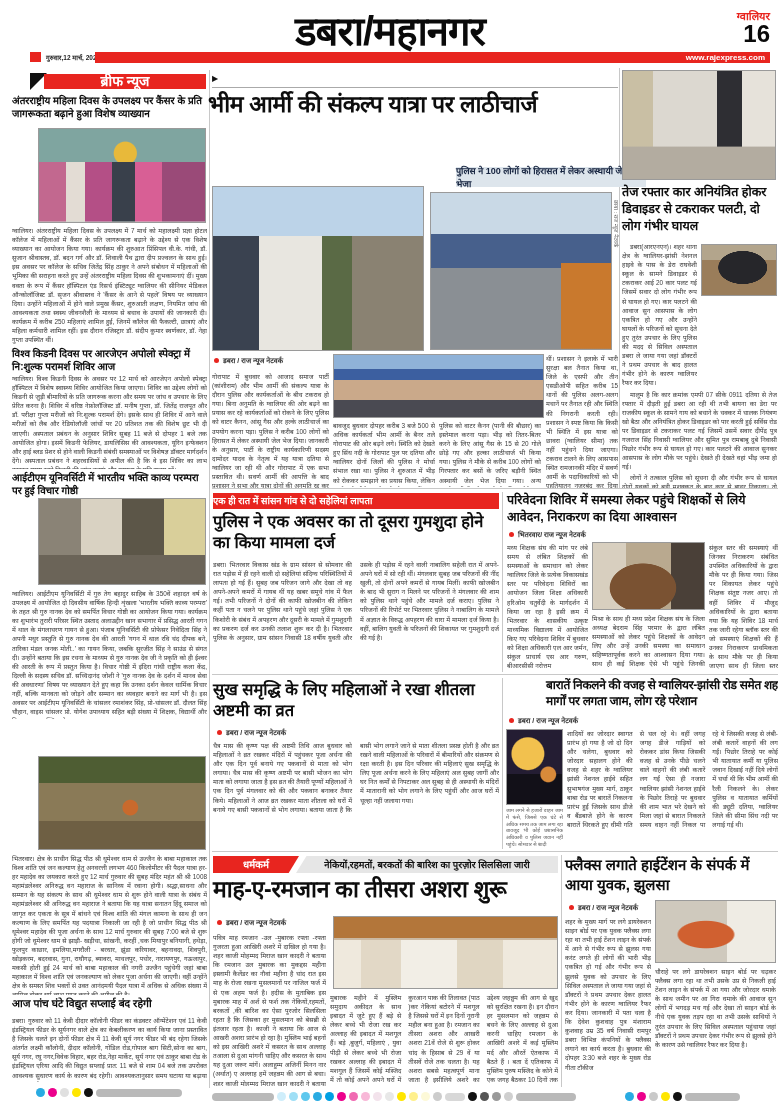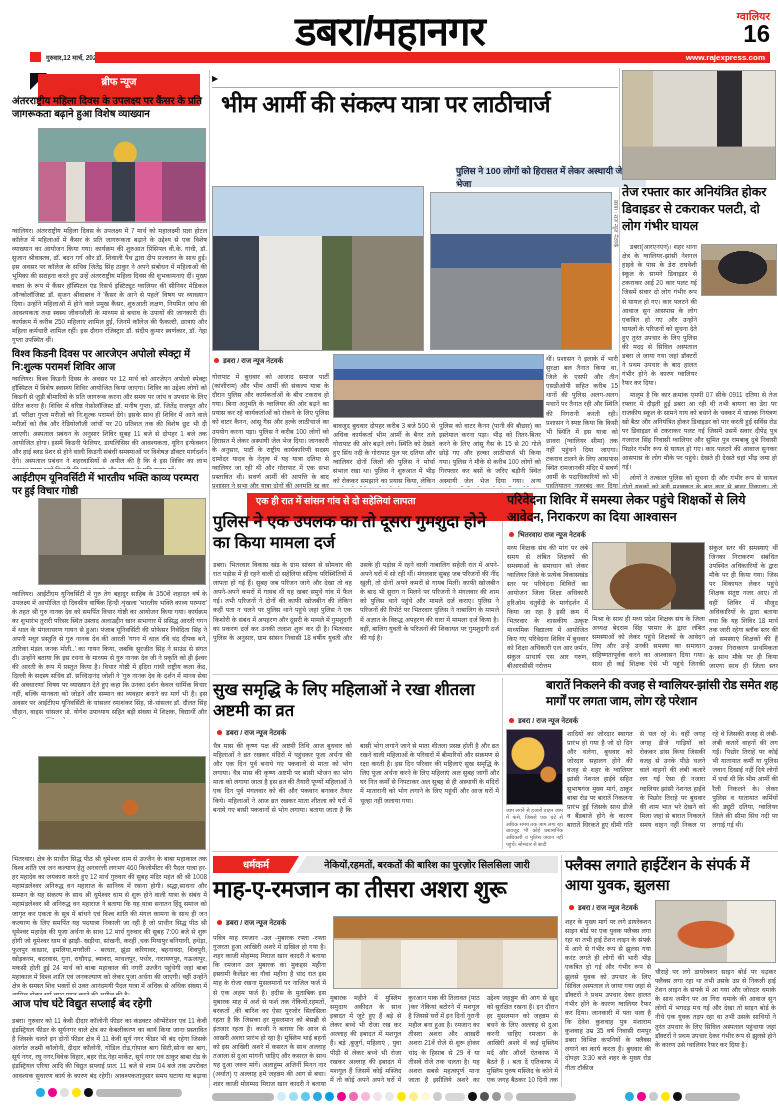--- a/index.html
+++ b/index.html
@@ -50,21 +50,21 @@
   <div class="vline" style="left:209px;top:70px;height:1018px;"></div>
   <div class="vline" style="left:619px;top:68px;height:420px;"></div>
   <div class="hline" style="left:212px;top:488px;width:566px;"></div>
   <div class="hline" style="left:212px;top:674px;width:566px;"></div>
   <div class="hline" style="left:212px;top:851px;width:566px;"></div>
   <div class="vline" style="left:502px;top:492px;height:180px;"></div>
   <div class="vline" style="left:502px;top:678px;height:171px;"></div>
   <div class="vline" style="left:561px;top:855px;height:232px;"></div>
 
   <div class="abs" style="left:30px;top:73px;width:0;height:0;border-top:17px solid #111;border-right:17px solid transparent;"></div>
-  <div class="abs redbar" style="left:38px;top:74px;width:162px;height:32px;text-align:center;font-size:10px;font-weight:bold;line-height:15px;">ब्रीफ न्यूज</div>
+  <div class="abs redbar" style="left:44px;top:74px;width:162px;height:15px;text-align:center;font-size:14px;font-weight:bold;line-height:15px;">ब्रीफ न्यूज</div>
 
   <div class="abs hl" style="left:12px;top:94px;width:195px;font-size:10px;">अंतरराष्ट्रीय महिला दिवस के उपलक्ष्य पर कैंसर के प्रति जागरूकता बढ़ाने हुआ विशेष व्याख्यान</div>
   <div class="ph ph-women" style="left:38px;top:128px;width:168px;height:95px;"></div>
   <div class="abs body-txt" style="left:12px;top:226px;width:195px;height:119px;">ग्वालियर। अंतरराष्ट्रीय महिला दिवस के उपलक्ष्य में 7 मार्च को महालक्ष्मी प्रज्ञा होटल कॉलेज में महिलाओं में कैंसर के प्रति जागरूकता बढ़ाने के उद्देश्य से एक विशेष व्याख्यान का आयोजन किया गया। कार्यक्रम की शुरुआत प्रिंसिपल वी.के. गांधी, डॉ. सुजान श्रीवास्तव, डॉ. बदन गर्ग और डॉ. शिवाली पैथ द्वारा दीप प्रज्वलन के साथ हुई। इस अवसर पर कॉलेज के सचिव जितेंद्र सिंह ठाकुर ने अपने संबोधन में महिलाओं की भूमिका की सराहना करते हुए उन्हें अंतरराष्ट्रीय महिला दिवस की शुभकामनाएं दीं। मुख्य वक्ता के रूप में कैंसर हॉस्पिटल एंड रिसर्च इंस्टिट्यूट ग्वालियर की सीनियर मेडिकल ऑन्कोलॉजिस्ट डॉ. सृजन श्रीवास्तव ने 'कैंसर के आने से पहले' विषय पर व्याख्यान दिया। उन्होंने महिलाओं में होने वाले प्रमुख कैंसर, शुरुआती लक्षण, नियमित जांच की आवश्यकता तथा स्वस्थ जीवनशैली के माध्यम से बचाव के उपायों की जानकारी दी। कार्यक्रम में करीब 250 महिलाएं शामिल हुईं, जिनमें कॉलेज की फैकल्टी, छात्राएं और महिला कर्मचारी शामिल रहीं। इस दौरान रजिस्ट्रार डॉ. संदीप कुमार स्वर्णकार, डॉ. नेहा गुप्ता उपस्थित थीं।</div>
 
   <div class="abs hl" style="left:12px;top:347px;width:195px;font-size:10px;">विश्व किडनी दिवस पर आरजेएन अपोलो स्पेक्ट्रा में नि:शुल्क परामर्श शिविर आज</div>
   <div class="abs body-txt" style="left:12px;top:374px;width:195px;height:95px;">ग्वालियर। विश्व किडनी दिवस के अवसर पर 12 मार्च को आरजेएन अपोलो स्पेक्ट्रा हॉस्पिटल में विशेष स्वास्थ्य शिविर आयोजित किया जाएगा। शिविर का उद्देश्य लोगों को किडनी से जुड़ी बीमारियों के प्रति जागरूक करना और समय पर जांच व उपचार के लिए प्रेरित करना है। शिविर में वरिष्ठ नेफ्रोलॉजिस्ट डॉ. मनीष गुप्ता, डॉ. जितेंद्र राजपूत और डॉ. परीक्षा गुप्ता मरीजों को नि:शुल्क परामर्श देंगे। इसके साथ ही शिविर में आने वाले मरीजों को लैब और रेडियोलॉजी जांचों पर 20 प्रतिशत तक की विशेष छूट भी दी जाएगी। अस्पताल प्रबंधन के अनुसार शिविर सुबह 11 बजे से दोपहर 1 बजे तक आयोजित होगा। इसमें किडनी फेलियर, डायलिसिस की आवश्यकता, यूरिन इन्फेक्शन और हाई ब्लड प्रेशर से होने वाली किडनी संबंधी समस्याओं पर विशेषज्ञ डॉक्टर मार्गदर्शन देंगे। अस्पताल प्रबंधन ने शहरवासियों से अपील की है कि वे इस शिविर का लाभ उठाकर समय रहते किडनी की जांच कराएं और स्वास्थ्य के प्रति सजग रहें।</div>
 
   <div class="abs hl" style="left:12px;top:471px;width:195px;font-size:10px;">आईटीएम यूनिवर्सिटी में भारतीय भक्ति काव्य परम्परा पर हुई विचार गोष्ठी</div>
   <div class="ph ph-collage" style="left:38px;top:498px;width:168px;height:87px;"></div>
@@ -81,21 +81,21 @@
       <b style="background:#ec008c"></b>
       <b style="background:#e0e0e0"></b>
       <b style="background:#ffe600"></b>
       <b style="background:#111"></b>
     <span class="regbar" style="width:86px;"></span>
   </div>
 
   <div class="abs" style="left:212px;top:70px;width:406px;height:17px;border-bottom:1px solid #aaa;display:flex;align-items:center;gap:5px;">
     <span style="color:#111;font-size:8px;">▶</span>
   </div>
-  <div class="abs hl" style="left:221px;top:90px;width:406px;font-size:23px;letter-spacing:-0.3px;line-height:1.25;">भीम आर्मी की संकल्प यात्रा पर लाठीचार्ज</div>
+  <div class="abs hl" style="left:208px;top:90px;width:406px;font-size:23px;letter-spacing:-0.3px;line-height:1.25;">भीम आर्मी की संकल्प यात्रा पर लाठीचार्ज</div>
   <div class="abs" style="left:428px;top:167px;width:190px;height:20px;background:#dde5ec;color:#15233f;font-size:9px;font-weight:bold;display:flex;align-items:center;justify-content:center;margin-left:28px;">पुलिस ने 100 लोगों को हिरासत में लेकर अस्थायी जेल भेजा</div>
 
   <div class="ph ph-lead-left" style="left:212px;top:186px;width:212px;height:165px;"></div>
   <div class="ph ph-lead-right" style="left:430px;top:192px;width:182px;height:158px;"></div>
   <div class="abs" style="left:612px;top:200px;height:150px;writing-mode:vertical-rl;font-size:5.5px;color:#555;">छाया : राज न्यूज नेटवर्क</div>
 
   <div class="abs byline" style="left:214px;top:356px;width:130px;">
     <span class="dot"></span>
     <span>डबरा / राज न्यूज नेटवर्क</span>
   </div>
@@ -108,22 +108,22 @@
 
   <div class="ph ph-stretcher" style="left:622px;top:70px;width:154px;height:110px;"></div>
   <div class="abs hl" style="left:622px;top:184px;width:155px;font-size:12.5px;line-height:1.35;">तेज रफ्तार कार अनियंत्रित होकर डिवाइडर से टकराकर पलटी, दो लोग गंभीर घायल</div>
   <div class="abs" style="left:622px;top:242px;width:155px;height:246px;overflow:hidden;">
     <div class="ph ph-car" style="position:relative;float:right;left:0;top:2px;width:76px;height:52px;margin:0 0 3px 4px;"></div>
     <div class="body-txt" style="text-indent:8px;">डबरा(आरएनएन)। शहर थाना क्षेत्र के ग्वालियर-झांसी नेशनल हाइवे के पास के डेरा राघवेशी स्कूल के सामने डिवाइडर से टकराकर आई 20 कार पलट गई जिसमें सवार दो लोग गंभीर रूप से घायल हो गए। कार पलटने की आवाज सुन आसपास के लोग एकत्रित हो गए और उन्होंने घायलों के परिजनों को सूचना देते हुए तुरंत उपचार के लिए पुलिस की मदद से सिविल अस्पताल डबरा ले जाया गया जहां डॉक्टरों ने प्रथम उपचार के बाद हालत गंभीर होने के कारण ग्वालियर रैफर कर दिया।</div>
     <div class="body-txt" style="text-indent:8px;margin-top:2px;">मालूम है कि कार क्रमांक एमपी 07 सीके 0911 दतिया से तेज रफ्तार में दौड़ती हुई डबरा आ रही थी तभी बायना का डेरा पर राजकीय स्कूल के सामने गाय को बचाने के चक्कर में चालक नियंत्रण खो बैठा और अनियंत्रित होकर डिवाइडर को पार करती हुई सर्विस रोड पर डिवाइडर से टकराकर पलट गई जिसमें उसमें सवार दीपेंद्र पुत्र गजराज सिंह निवासी ग्वालियर और सुमित पुत्र रामबाबू दुबे निवासी पिछोर गंभीर रूप से घायल हो गए। कार पलटने की आवाज सुनकर आसपास के लोग मौके पर पहुंचे। देखते ही देखते वहां भीड़ जमा हो गई।</div>
     <div class="body-txt" style="text-indent:8px;margin-top:2px;">लोगों ने तत्काल पुलिस को सूचना दी और गंभीर रूप से घायल दोनों युवकों को बड़ी मशक्कत के बाद कार से बाहर निकाला। तो उनके सिर में चोटें होने के कारण खून बह रहा था। तभी लोगों ने खून रोकने के लिए सिर पर कपड़े बांधे। दोनों युवकों को तुरंत सिविल अस्पताल ले जाया गया, जहां चिकित्सकों ने प्राथमिक उपचार कर हालत गंभीर होने के कारण उचित उपचार के लिए ग्वालियर रैफर कर दिया है।</div>
   </div>
 
-  <div class="abs redbar" style="left:213px;top:493px;width:286px;height:28px;font-size:9.5px;font-weight:bold;line-height:16px;padding-left:9px;box-sizing:border-box;margin-left:34px;">एक ही रात में सांसन गांव से दो सहेलियां लापता</div>
-  <div class="abs hl" style="left:213px;top:511px;width:286px;font-size:16.5px;line-height:1.3;">पुलिस ने एक उपलक का तो दूसरा गुमशुदा होने का किया मामला दर्ज</div>
+  <div class="abs redbar" style="left:213px;top:493px;width:286px;height:16px;font-size:9.5px;font-weight:bold;line-height:16px;padding-left:0;box-sizing:border-box;">एक ही रात में सांसन गांव से दो सहेलियां लापता</div>
+  <div class="abs hl" style="left:213px;top:511px;width:286px;font-size:16.5px;line-height:1.3;">पुलिस ने एक अवसर का तो दूसरा गुमशुदा होने का किया मामला दर्ज</div>
   <div class="abs body-txt cols2" style="left:213px;top:560px;width:286px;height:110px;">डबरा। भितरवार विकास खंड के ग्राम सांसन से सोमवार की रात पड़ोस में ही रहने वाली दो सहेलियां संदिग्ध परिस्थितियों में लापता हो गई हैं। सुबह जब परिजन जागे और देखा तो वह अपने-अपने कमरों में गायब थीं यह खबर समूचे गांव में फैल गई। तभी परिजनों ने दोनों की काफी खोजबीन की लेकिन कहीं पता न चलने पर पुलिस थाने पहुंचे जहां पुलिस ने एक किशोरी के संबंध में अपहरण और दूसरी के मामले में गुमशुदगी का प्रकरण दर्ज कर उनकी तलाश शुरू कर दी है। भितरवार पुलिस के अनुसार, ग्राम सांसन निवासी 18 वर्षीय युवती और उसके ही पड़ोस में रहने वाली नाबालिग सहेली रात में अपने-अपने घरों में सो रही थीं। मंगलवार सुबह जब परिजनों की नींद खुली, तो दोनों अपने कमरों से गायब मिलीं। काफी खोजबीन के बाद भी सुराग न मिलने पर परिजनों ने मंगलवार की शाम को पुलिस थाने पहुंचे और मामले दर्ज कराए। पुलिस ने परिजनों की रिपोर्ट पर भितरवार पुलिस ने नाबालिग के मामले में अज्ञात के विरुद्ध अपहरण की धारा में मामला दर्ज किया है। वहीं, बालिग युवती के परिजनों की शिकायत पर गुमशुदगी दर्ज की गई है।</div>
 
   <div class="abs hl" style="left:507px;top:492px;width:271px;font-size:12.5px;line-height:1.35;">परिवेदना शिविर में समस्या लेकर पहुंचे शिक्षकों से लिये आवेदन, निराकरण का दिया आश्वासन</div>
   <div class="abs byline" style="left:509px;top:530px;width:130px;">
     <span class="dot"></span>
     <span>भितरवार/ राज न्यूज नेटवर्क</span>
   </div>
   <div class="ph ph-meeting" style="left:592px;top:542px;width:113px;height:68px;"></div>
   <div class="abs body-txt" style="left:507px;top:543px;width:81px;height:127px;">मध्य शिक्षक संघ की मांग पर लंबे समय से लंबित शिक्षकों की समस्याओं के समाधान को लेकर ग्वालियर जिले के प्रत्येक विकासखंड स्तर पर परिवेदना शिविरों का आयोजन जिला शिक्षा अधिकारी हरिओम चतुर्वेदी के मार्गदर्शन में किया जा रहा है इसी क्रम में भितरवार के शासकीय उत्कृष्ट माध्यमिक विद्यालय में आयोजित किए गए परिवेदना शिविर में बुधवार को शिक्षा अधिकारी एल आर जर्मन, संकुल प्राचार्य एस आर गरुण, बीआरसीसी नरोत्तम</div>
   <div class="abs body-txt" style="left:592px;top:614px;width:113px;height:56px;">मिश्रा के साथ ही मध्य प्रदेश शिक्षक संघ के जिला अध्यक्ष बेदराम सिंह परमार के द्वारा लंबित समस्याओं को लेकर पहुंचे शिक्षकों के आवेदन लिए और उन्हें उनकी समस्या का समाधान सहिष्णतापूर्वक करने का आश्वासन दिया गया। साथ ही कई शिक्षक ऐसे भी पहुंचे जिनकी विकासखंड एवं</div>

